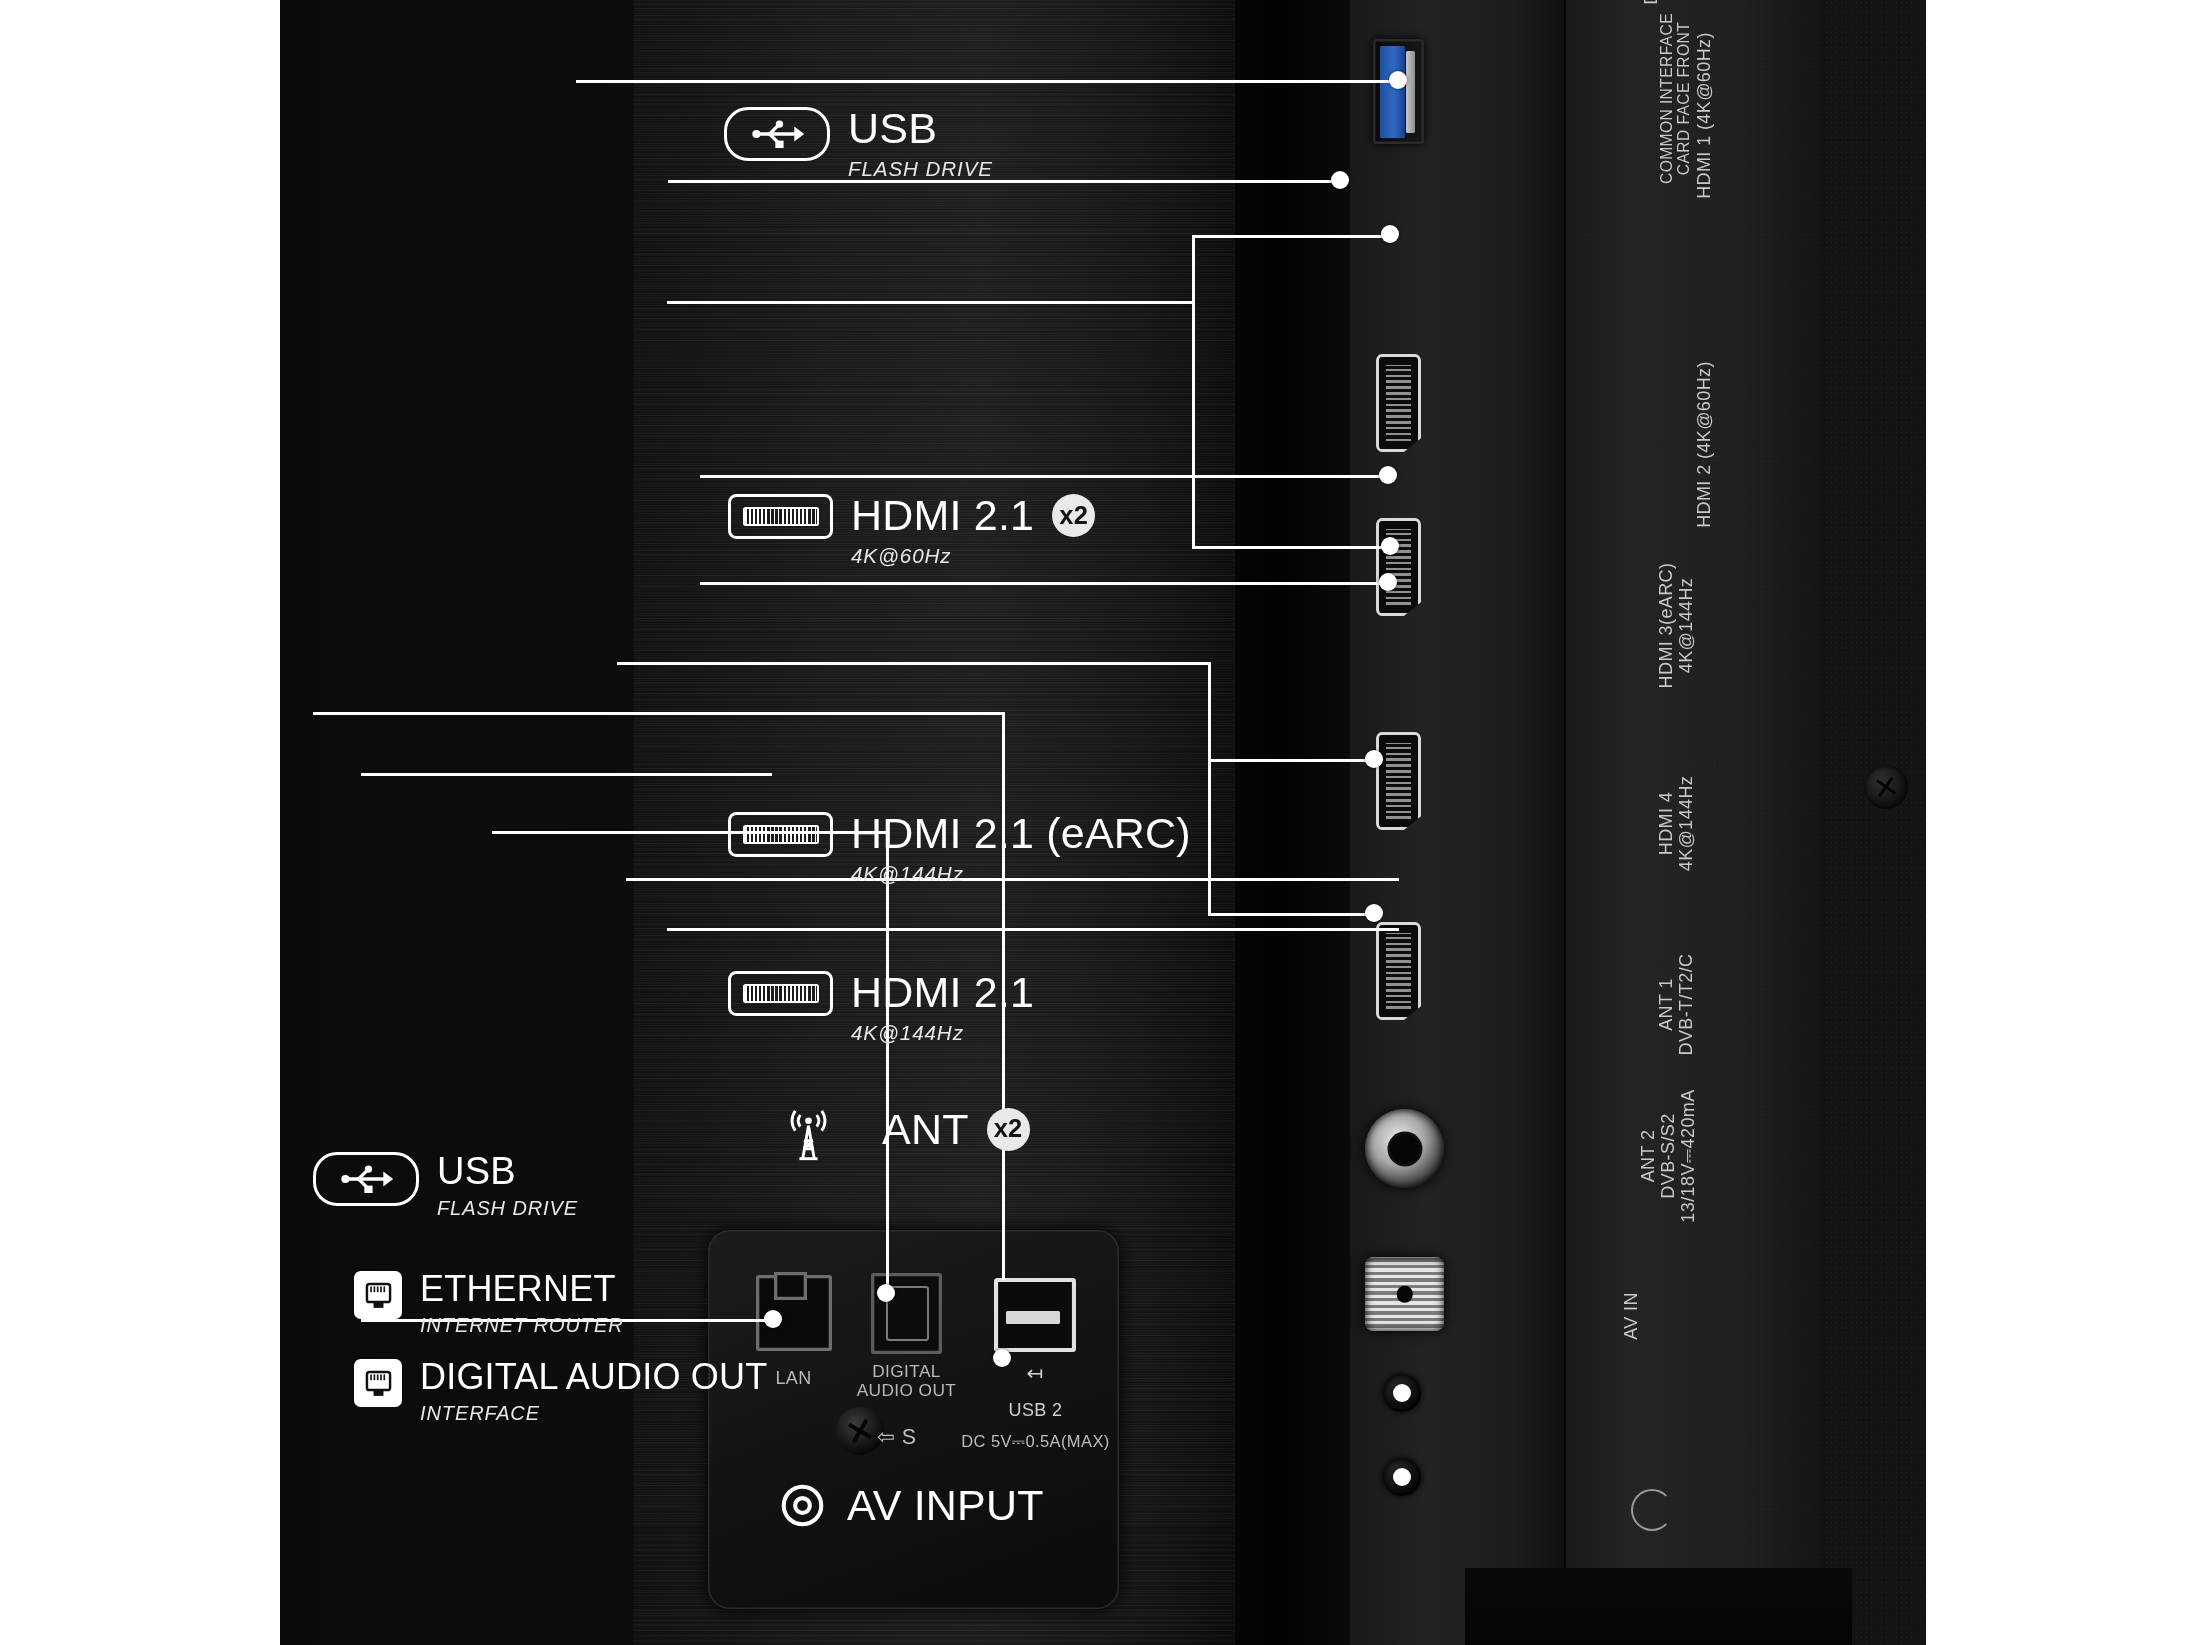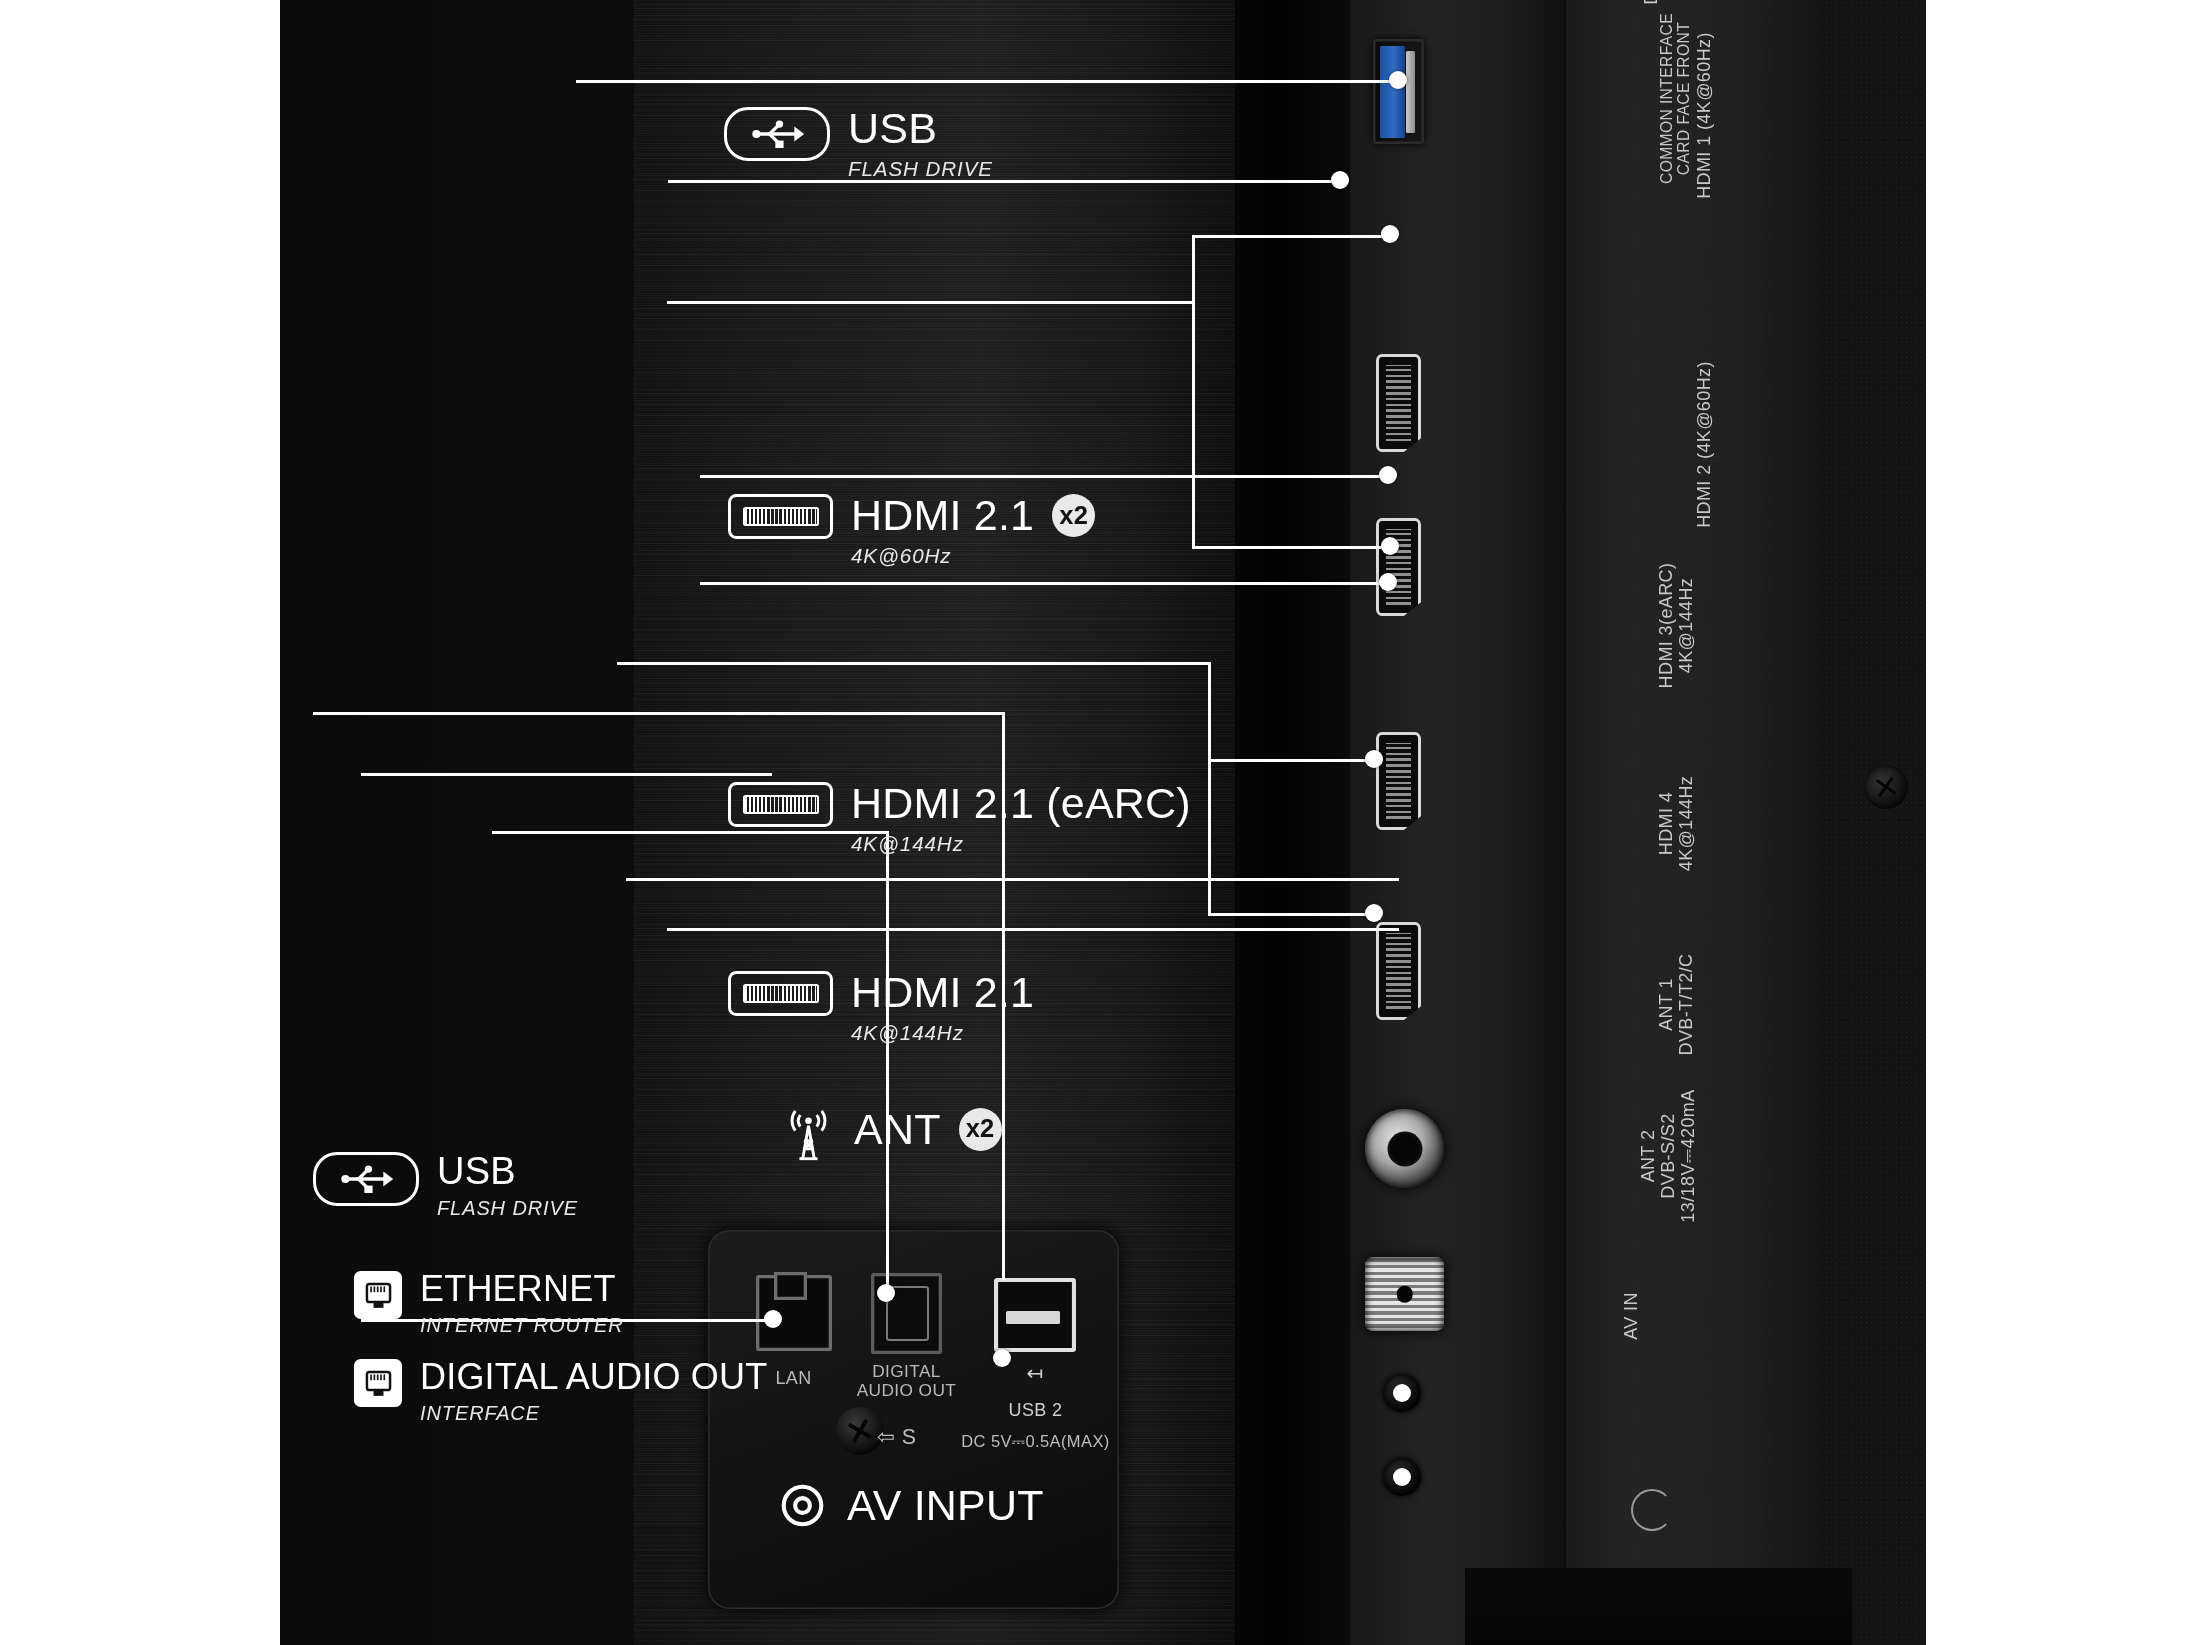--- a/index.html
+++ b/index.html
@@ -409,21 +409,21 @@
       </div>
     <div class="co-text">
       <div class="co-title">
         <span>HDMI 2.1</span>
         <span class="badge">x2</span>
       </div>
       <div class="co-sub">4K@60Hz</div>
     </div>
   </div>
 
-  <div class="callout" style="left:728px;top:782px;">
+  <div class="callout" style="left:728px;top:812px;">
     <div class="co-icon">
         <div class="hdmi-ico">
           <i></i>
         </div>
       </div>
     <div class="co-text">
       <div class="co-title">HDMI 2.1 (eARC)</div>
       <div class="co-sub">4K@144Hz</div>
     </div>
   </div>
@@ -433,21 +433,21 @@
         <div class="hdmi-ico">
           <i></i>
         </div>
       </div>
     <div class="co-text">
       <div class="co-title">HDMI 2.1</div>
       <div class="co-sub">4K@144Hz</div>
     </div>
   </div>
 
-  <div class="callout" style="left:778px;top:1101px;">
+  <div class="callout" style="left:778px;top:1101px;gap:28px;">
     <div class="co-icon">
       <svg width="61" height="61" viewBox="0 0 74 74" aria-hidden="true">
         <g stroke="#fff" stroke-width="3.5" fill="none">
           <path d="M21 36 A20 20 0 0 1 21 12"></path>
           <path d="M53 36 A20 20 0 0 0 53 12"></path>
           <path d="M27 31 A12 12 0 0 1 27 17"></path>
           <path d="M47 31 A12 12 0 0 0 47 17"></path>
           <circle cx="37" cy="24" r="4" fill="#fff" stroke="none"></circle>
           <path d="M30 70 L37 30 L44 70"></path>
           <path d="M32 48 L42 48 M31 58 L43 58"></path>

